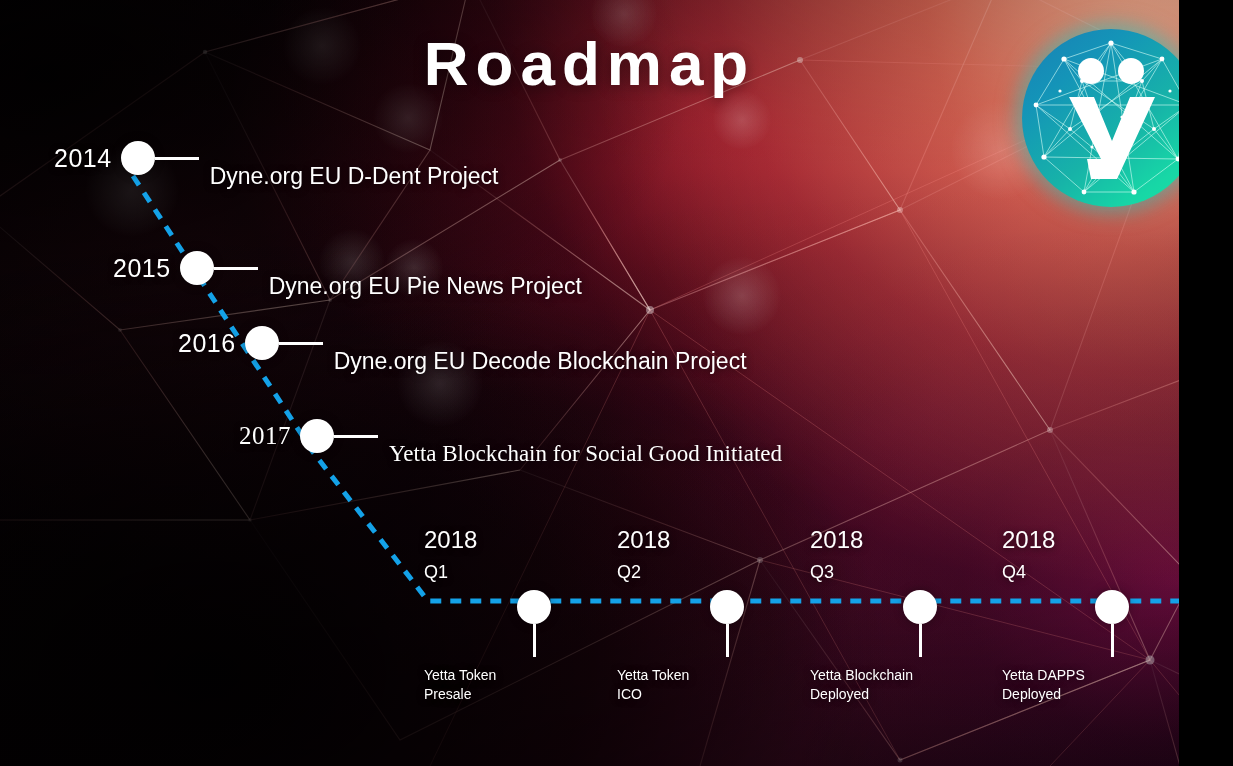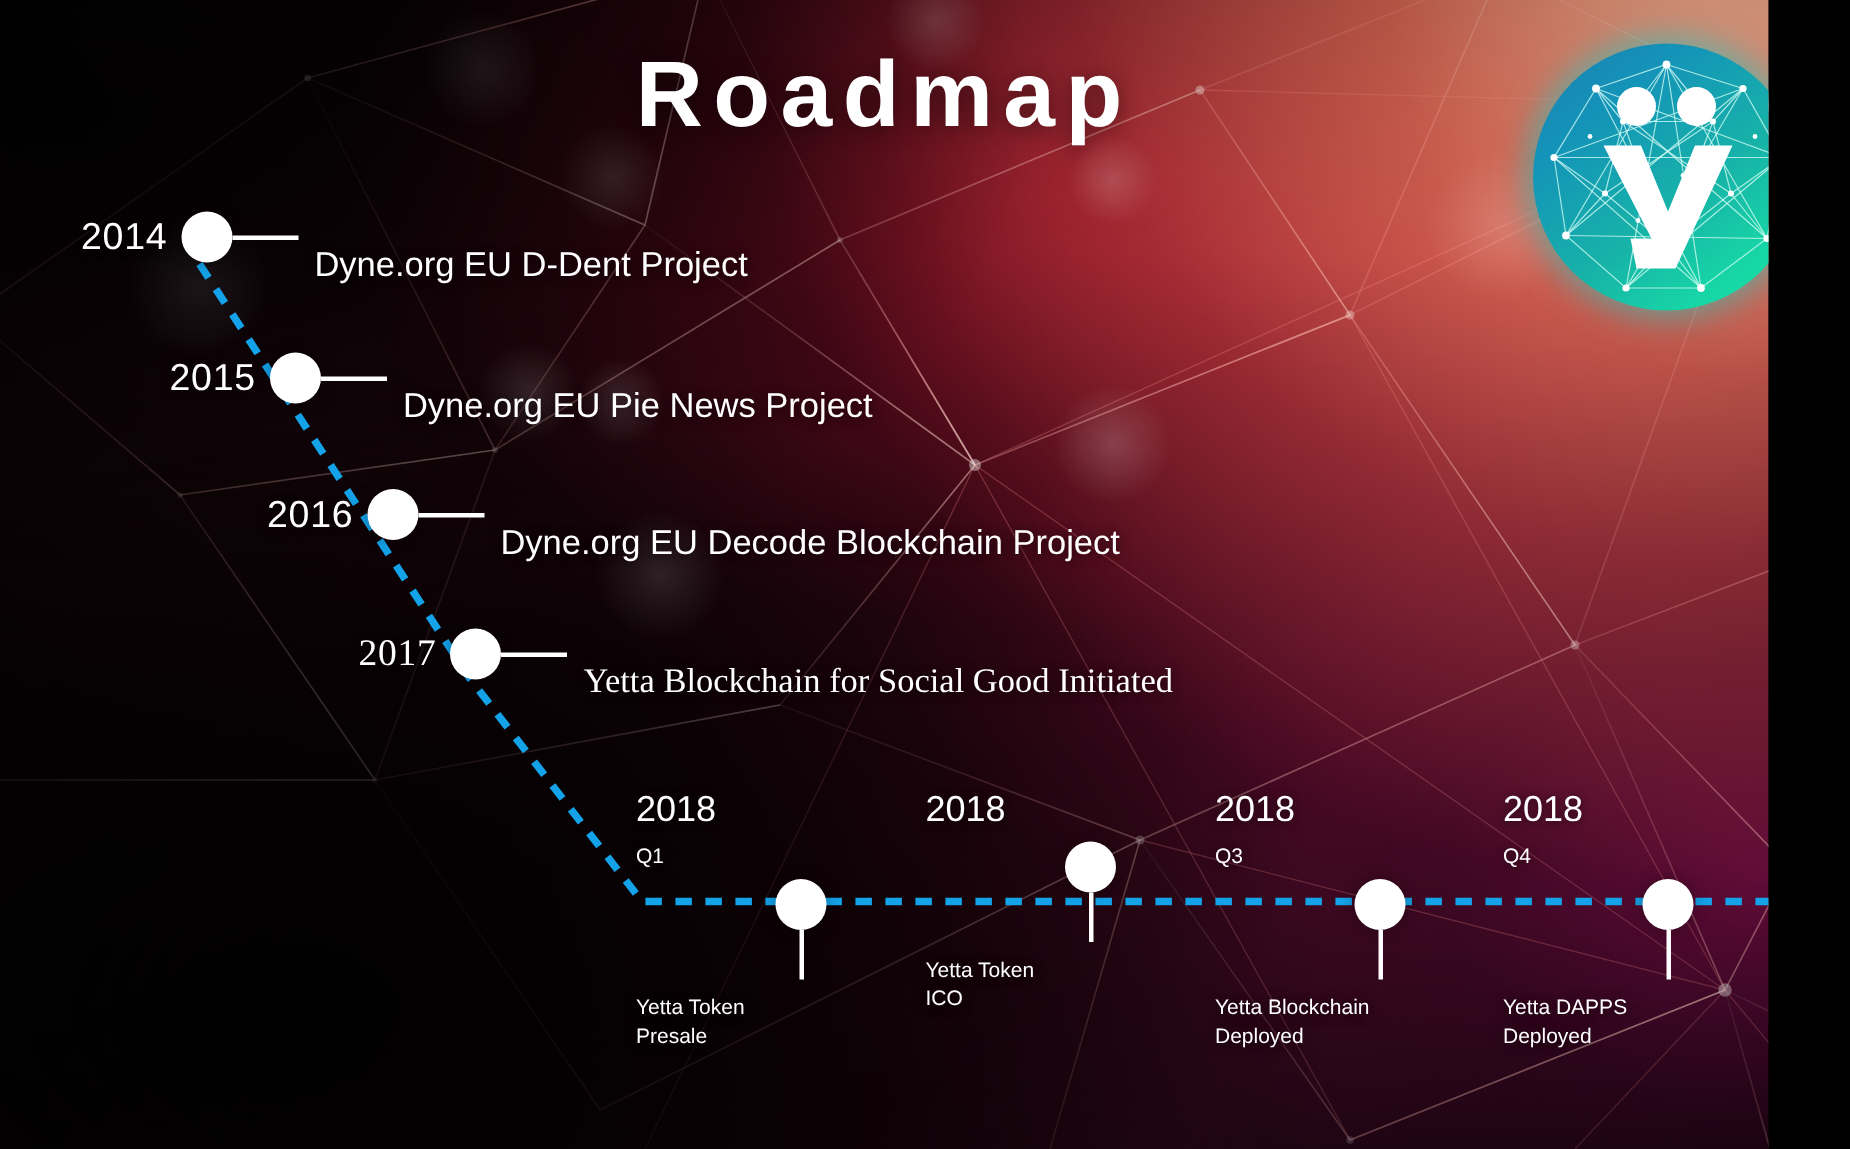--- a/index.html
+++ b/index.html
@@ -148,21 +148,21 @@
     text-align: left;
   }
   .q-year {
     color: #ffffff;
     font-size: 24px;
     line-height: 1;
     text-shadow: 0 1px 6px rgba(0,0,0,0.6);
   }
   .q-quarter {
     color: #ffffff;
-    font-size: 14px;
+    font-size: 18px;
     line-height: 1;
     margin-top: 11px;
     text-shadow: 0 1px 6px rgba(0,0,0,0.6);
   }
   .q-dot {
     width: 34px;
     height: 34px;
     border-radius: 50%;
     background: #ffffff;
     margin: 9px auto 0;
@@ -329,21 +329,21 @@
     <path d="M133 176 L313 452 L428 601 L1200 601" fill="none" stroke="#14a2e8" stroke-width="5" stroke-dasharray="11 9" stroke-linecap="butt"></path>
   </svg>
 
   <div class="milestone" style="left:54px; top:140px;text-align:right;">
     <span class="ms-year">2014</span>
     <span class="ms-dot"></span>
     <span class="ms-stub"></span>
     <span class="ms-label">Dyne.org EU D-Dent Project</span>
   </div>
 
-  <div class="milestone" style="left:113px; top:234px;">
+  <div class="milestone" style="left:113px; top:250px;">
     <span class="ms-year">2015</span>
     <span class="ms-dot"></span>
     <span class="ms-stub"></span>
     <span class="ms-label">Dyne.org EU Pie News Project</span>
   </div>
 
   <div class="milestone" style="left:178px; top:325px;">
     <span class="ms-year">2016</span>
     <span class="ms-dot"></span>
     <span class="ms-stub"></span>
@@ -361,20 +361,21 @@
     <div class="q-year">2018</div>
     <div class="q-quarter">Q1</div>
     <div class="q-dot"></div>
     <div class="q-stem"></div>
     <div class="q-text">Yetta Token
 Presale</div>
   </div>
 
   <div class="quarter" style="left:727px; top:528px;">
     <div class="q-year">2018</div>
+    <div class="q-quarter">Q2</div>
     <div class="q-dot"></div>
     <div class="q-stem"></div>
     <div class="q-text">Yetta Token
 ICO</div>
   </div>
 
   <div class="quarter" style="left:920px; top:528px;">
     <div class="q-year">2018</div>
     <div class="q-quarter">Q3</div>
     <div class="q-dot"></div>

